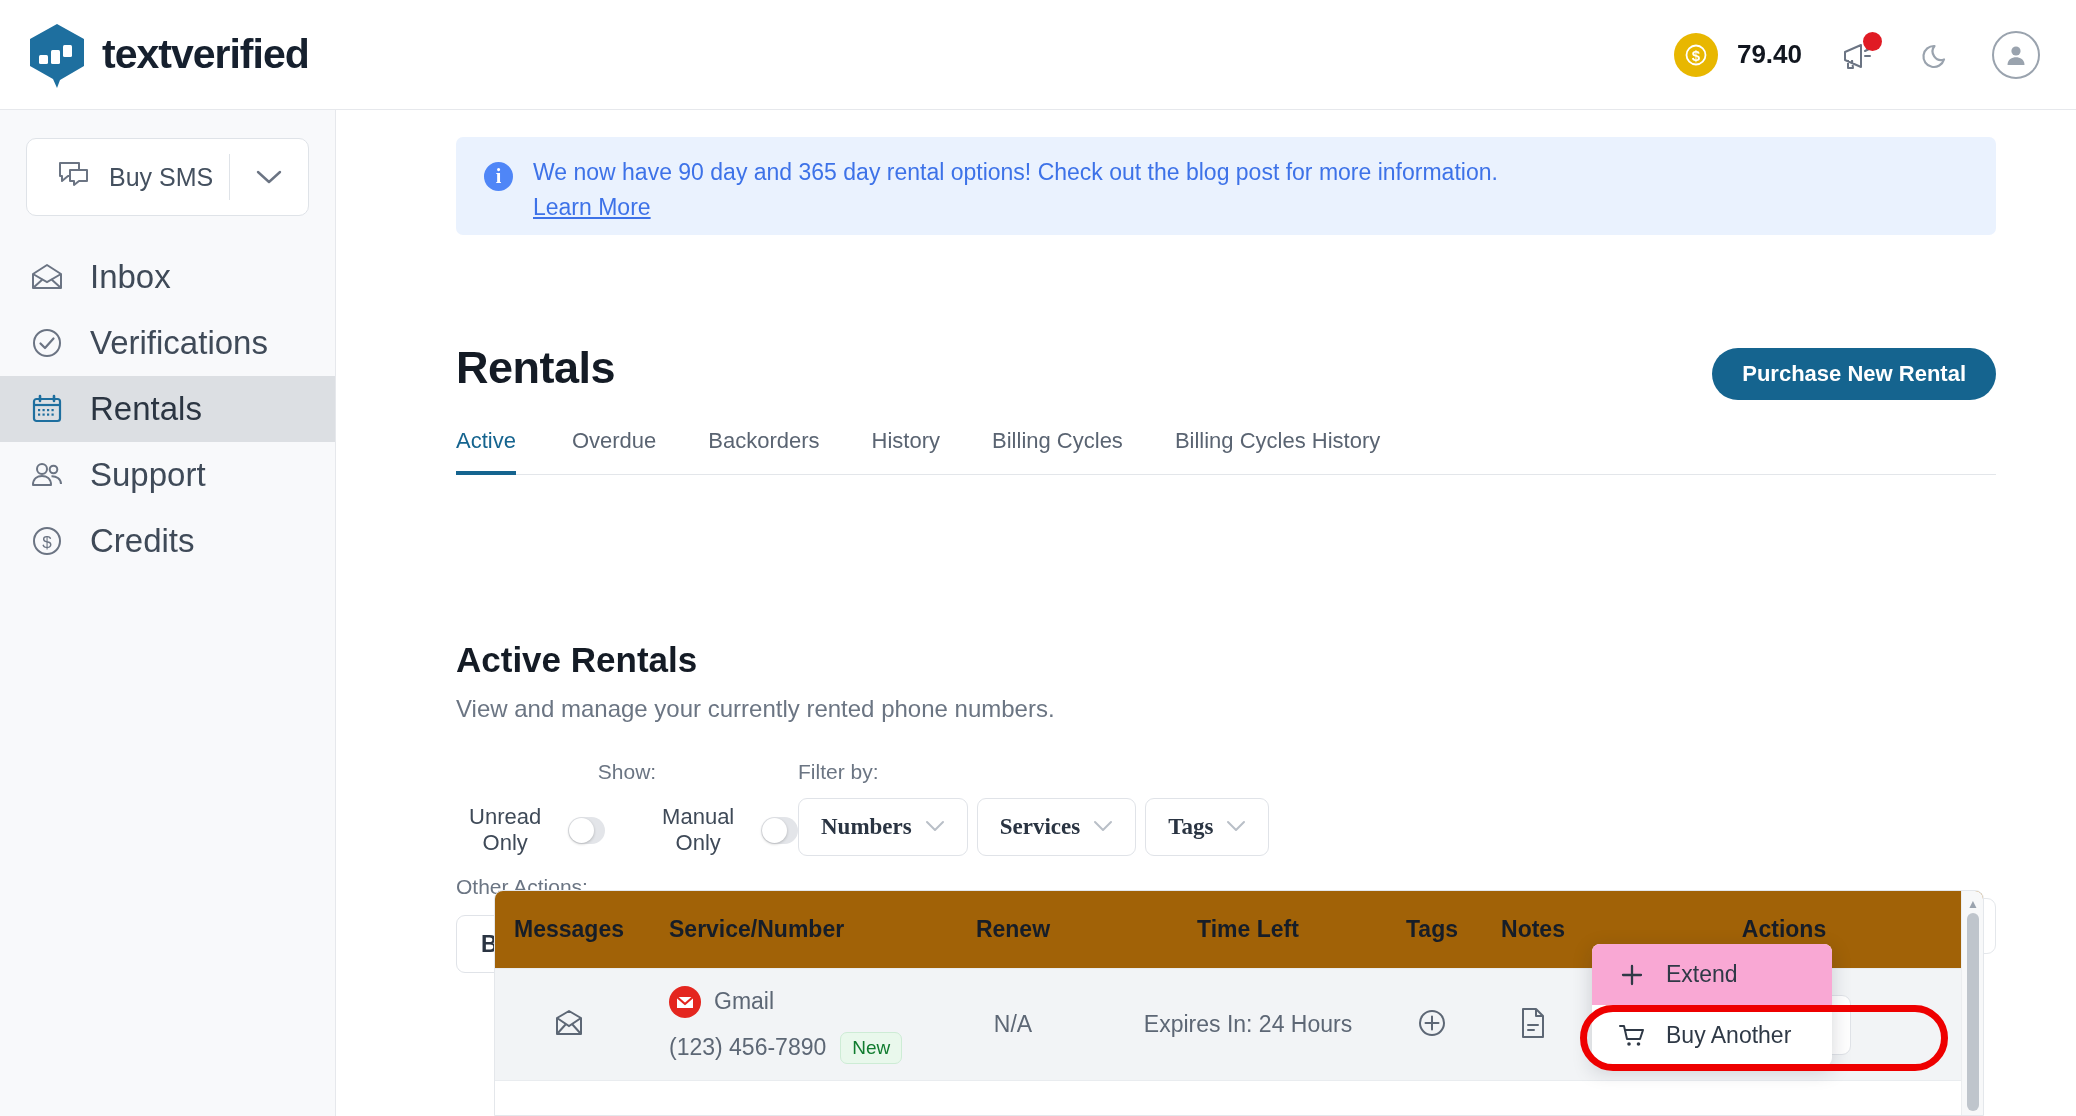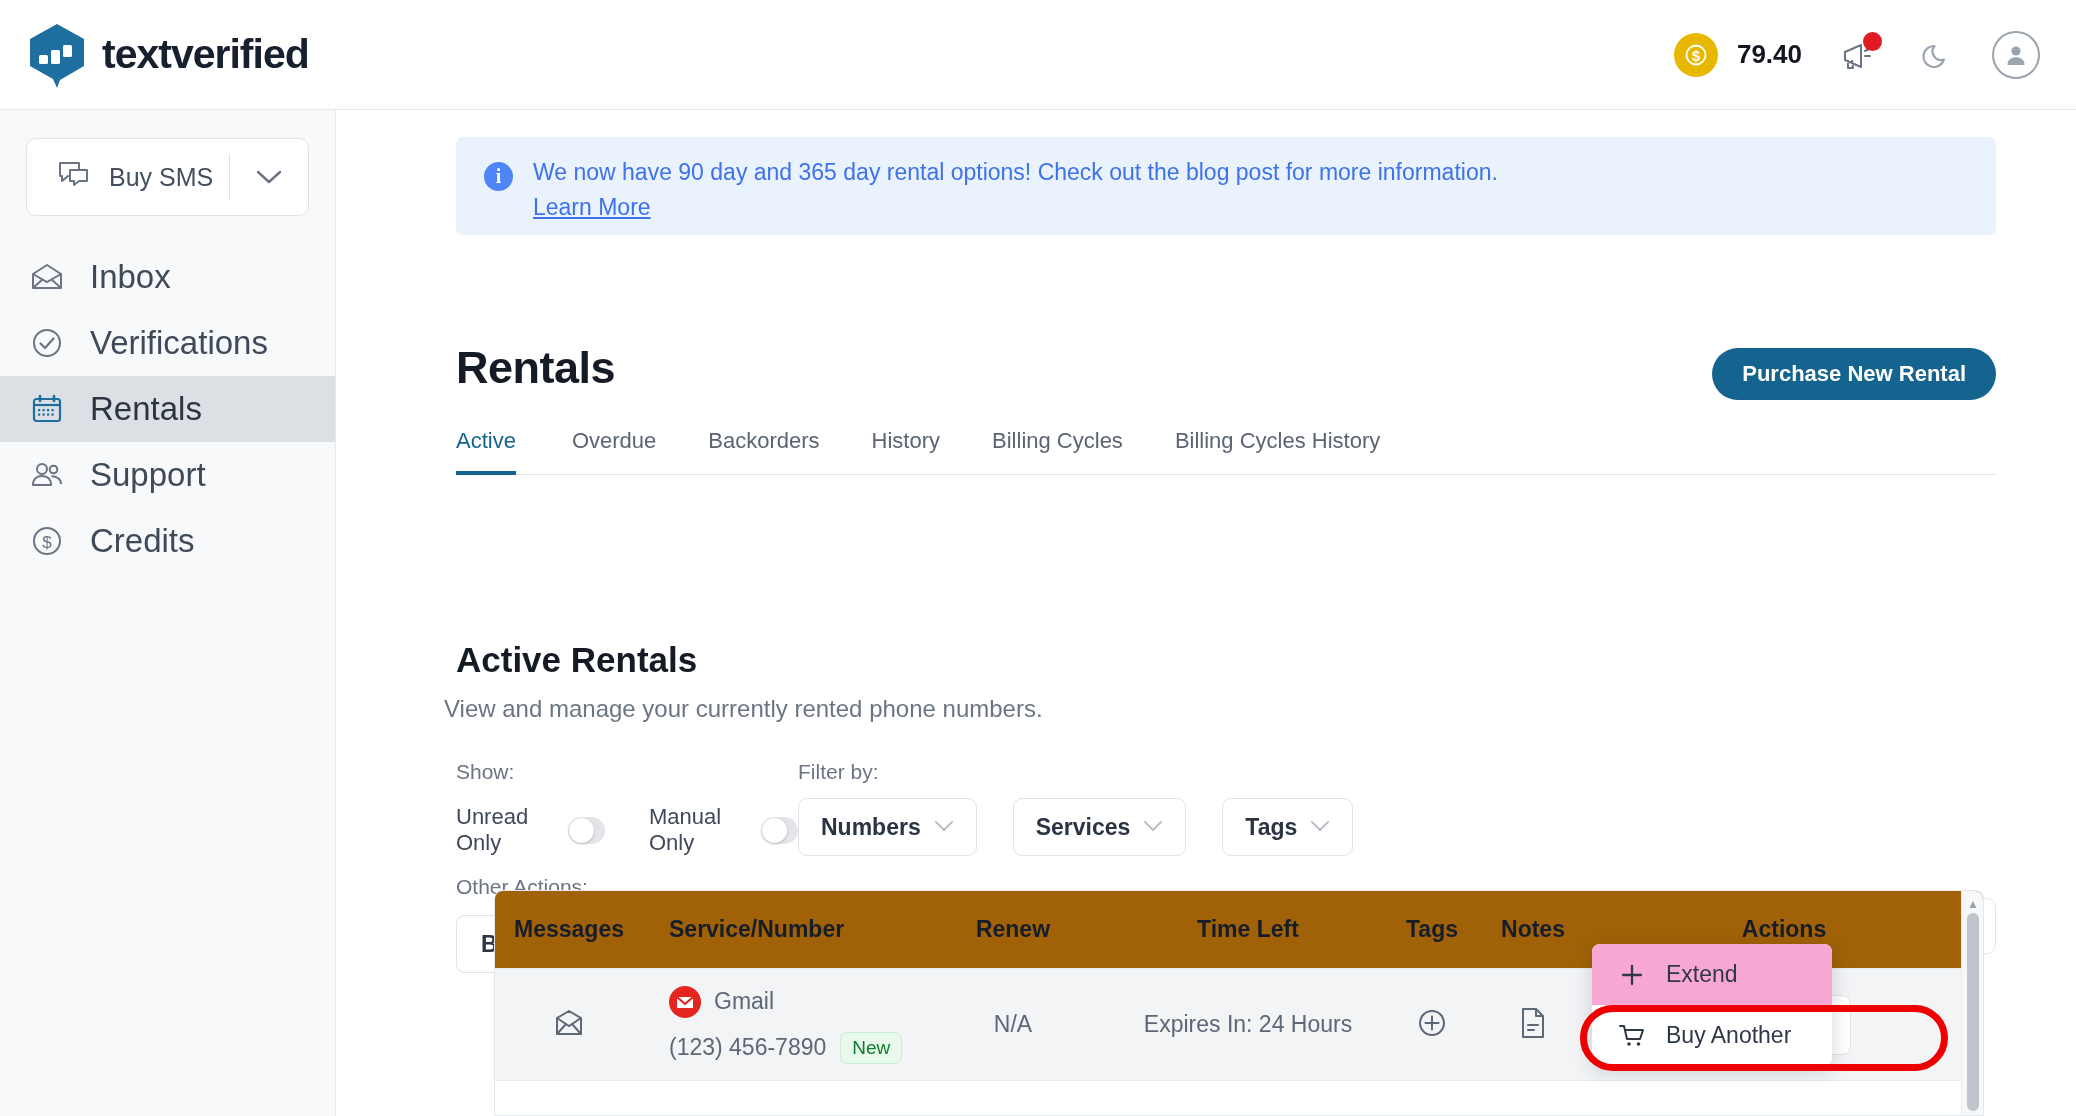--- a/index.html
+++ b/index.html
@@ -97,39 +97,39 @@
     border-bottom: 1px solid #e3e6ea;
   }
   .tab { font-size: 22px; color: #5a6472; padding: 6px 26px 20px 26px; cursor: pointer; position: relative; white-space: nowrap; }
   .tab:first-child { padding-left: 0; padding-right: 30px; }
   .tab.active { color: #15648f; font-weight: normal; }
   .tab.active::after {
     content: ""; position: absolute; left: 0; right: 30px; bottom: -1px; height: 4px; background: #15648f;
   }
 
   .section-title { position: absolute; left: 78px; top: 530px; font-size: 35px; font-weight: bold; color: #141b25; }
-  .section-sub { position: absolute; left: 66px; top: 585px; font-size: 24px; color: #6b7583; }
+  .section-sub { position: absolute; left: 78px; top: 585px; font-size: 24px; color: #6b7583; }
 
   .filters { position: absolute; left: 78px; top: 650px; width: 1540px; }
   .lbl { font-size: 21px; color: #6b7583; }
   .row-show { display: flex; align-items: flex-start; gap: 0; }
-  .grp-show { width: 342px; }
+  .grp-show { width: 342px; text-align: center; }
   .grp-filter { }
   .toggles { display: flex; align-items: center; gap: 44px; margin-top: 20px; }
   .toggle-wrap { display: flex; align-items: center; gap: 14px; }
   .toggle-label { font-size: 22px; color: #3f4a58; }
   .switch {
     width: 46px; height: 27px; border-radius: 14px; background: #e3e5e9;
     position: relative; cursor: pointer;
   }
   .switch .knob {
     position: absolute; left: 1px; top: 1px; width: 25px; height: 25px; border-radius: 50%;
     background: #fff; box-shadow: 0 1px 3px rgba(0,0,0,0.22);
   }
-  .chips { display: flex; gap: 36px; margin-top: 14px; }
+  .chips { display: flex; gap: 9px; margin-top: 14px; font-family: Liberation Serif, serif; }
   .chip {
     height: 58px; padding: 0 22px; border: 1px solid #e0e3e8; border-radius: 9px; background: #fff;
     display: flex; align-items: center; gap: 13px; cursor: pointer;
   }
   .chip-label { font-size: 23px; font-weight: bold; color: #2a3442; }
 
   .other-actions { position: absolute; left: 78px; top: 765px; }
   .other-row { display: flex; align-items: center; gap: 22px; margin-top: 16px; }
   .bulk-btn {
     height: 58px; padding: 0 24px; border: 1px solid #e0e3e8; border-radius: 9px; background: #fff;

